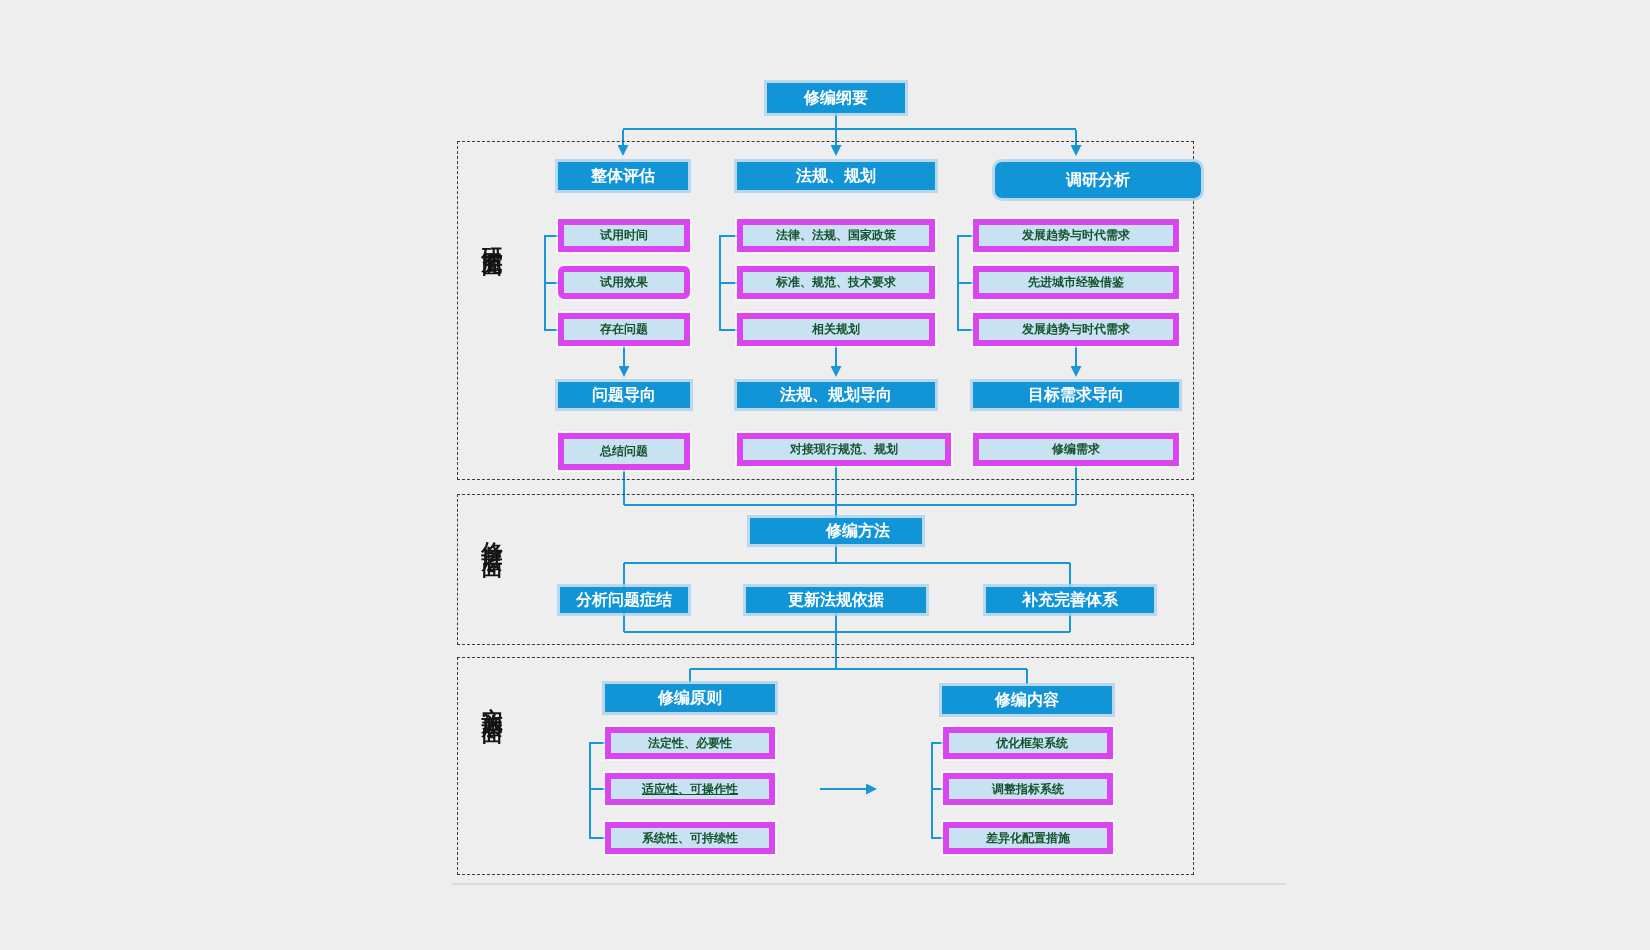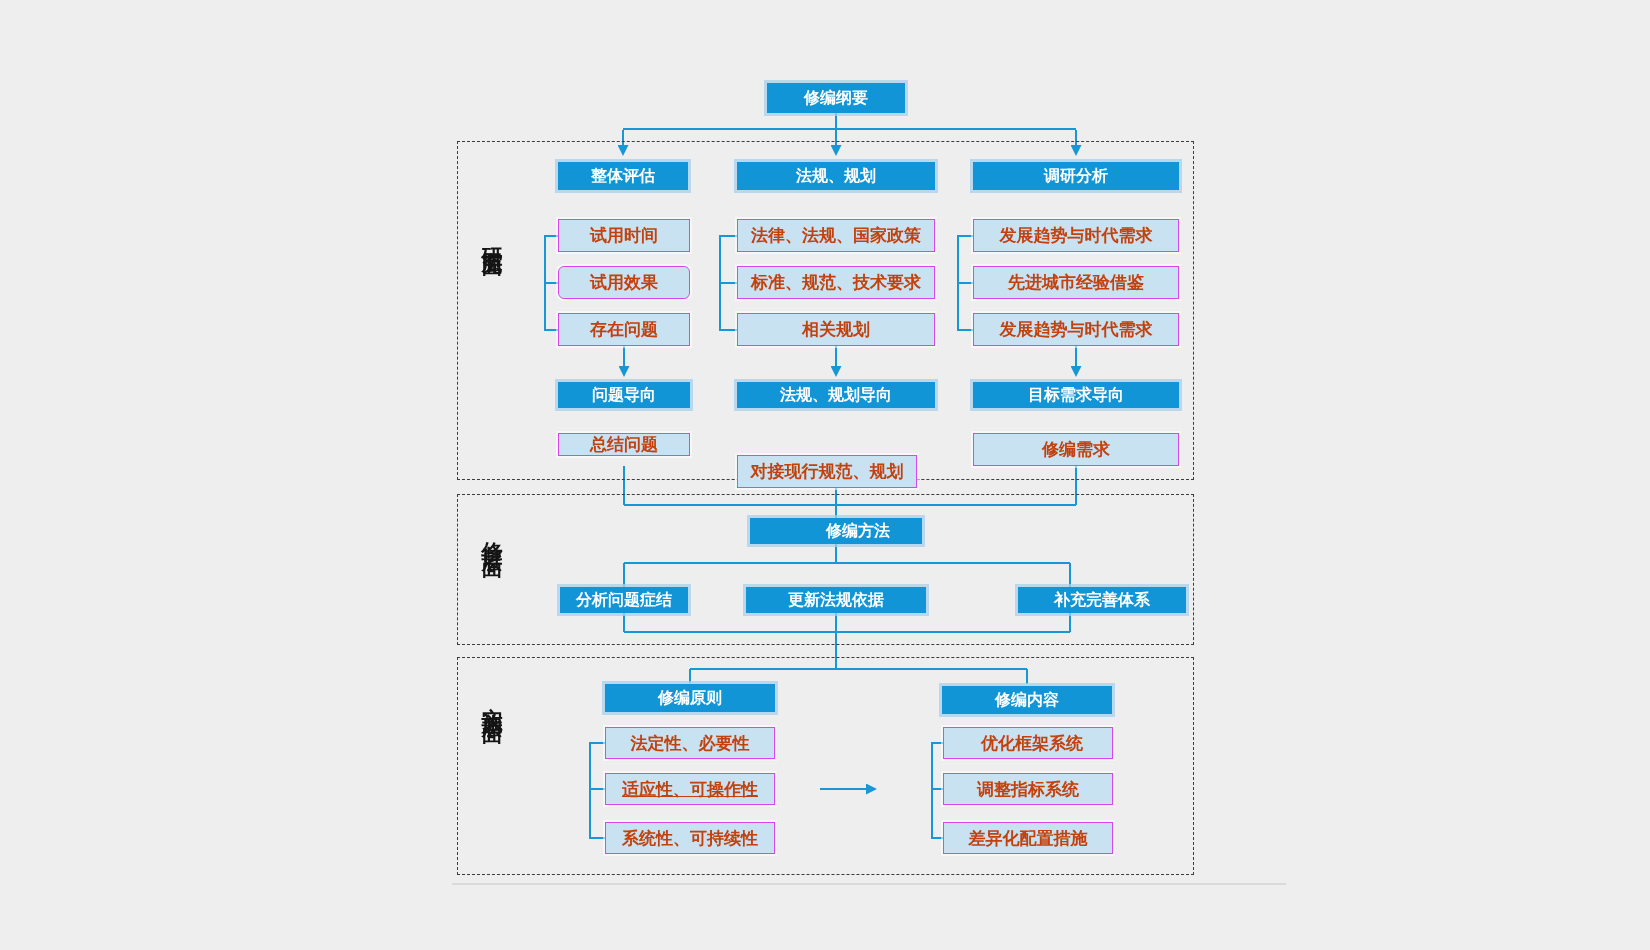--- a/index.html
+++ b/index.html
@@ -18,22 +18,22 @@
   .vl-loose{letter-spacing:6px;}
   .node{
     position:absolute;display:flex;align-items:center;justify-content:center;
     box-sizing:border-box;font-weight:bold;text-align:center;white-space:nowrap;
   }
   .dark{
     background:#1295d6;color:#ffffff;font-size:16px;
     box-shadow:0 0 0 3px rgba(168,208,236,0.75);
   }
   .light{
-    background:#c9e2f2;color:#c2410c;font-size:17px;
-    border:1px solid #d946ef;
+    background:#c9e2f2;color:#14532d;font-size:12px;
+    border:6px solid #d946ef;
     box-shadow:0 0 0 2px rgba(255,255,255,0.55);
   }
   .grayline{position:absolute;height:2px;background:#dadada;}
 </style>
 </head>
 <body>
 
 <div class="canvas">
 
   <svg class="connectors" viewBox="0 0 1650 950" xmlns="http://www.w3.org/2000/svg">
@@ -88,46 +88,46 @@
   <div class="sec" style="left:457px;top:657px;width:735px;height:216px;"></div>
 
   <div class="vlabel vl-tight" style="left:478px;top:231px;">研究层面</div>
   <div class="vlabel vl-loose" style="left:478px;top:524px;">修订层面</div>
   <div class="vlabel vl-loose" style="left:478px;top:690px;">实施层面</div>
 
   <div class="node dark" style="left:767px;top:83px;width:138px;height:30px;">修编纲要</div>
 
   <div class="node dark" style="left:558px;top:162px;width:130px;height:28px;">整体评估</div>
   <div class="node dark" style="left:737px;top:162px;width:198px;height:28px;">法规、规划</div>
-  <div class="node dark" style="left:973px;top:162px;width:206px;height:28px;">调研分析</div>
+  <div class="node dark" style="left:995px;top:162px;width:206px;height:36px;border-radius:7px;">调研分析</div>
 
   <div class="node light" style="left:558px;top:219px;width:132px;height:33px;">试用时间</div>
   <div class="node light" style="left:558px;top:266px;width:132px;height:33px;border-radius:6px;">试用效果</div>
   <div class="node light" style="left:558px;top:313px;width:132px;height:33px;">存在问题</div>
 
   <div class="node light" style="left:737px;top:219px;width:198px;height:33px;">法律、法规、国家政策</div>
   <div class="node light" style="left:737px;top:266px;width:198px;height:33px;">标准、规范、技术要求</div>
   <div class="node light" style="left:737px;top:313px;width:198px;height:33px;">相关规划</div>
 
   <div class="node light" style="left:973px;top:219px;width:206px;height:33px;">发展趋势与时代需求</div>
   <div class="node light" style="left:973px;top:266px;width:206px;height:33px;">先进城市经验借鉴</div>
   <div class="node light" style="left:973px;top:313px;width:206px;height:33px;">发展趋势与时代需求</div>
 
   <div class="node dark" style="left:558px;top:382px;width:132px;height:26px;">问题导向</div>
   <div class="node dark" style="left:737px;top:382px;width:198px;height:26px;">法规、规划导向</div>
   <div class="node dark" style="left:973px;top:382px;width:206px;height:26px;">目标需求导向</div>
 
-  <div class="node light" style="left:558px;top:433px;width:132px;height:23px;">总结问题</div>
-  <div class="node light" style="left:737px;top:455px;width:180px;height:33px;">对接现行规范、规划</div>
+  <div class="node light" style="left:558px;top:433px;width:132px;height:37px;">总结问题</div>
+  <div class="node light" style="left:737px;top:433px;width:214px;height:33px;">对接现行规范、规划</div>
   <div class="node light" style="left:973px;top:433px;width:206px;height:33px;">修编需求</div>
 
   <div class="node dark" style="left:750px;top:518px;width:172px;height:26px;padding-left:44px;">修编方法</div>
   <div class="node dark" style="left:560px;top:587px;width:128px;height:26px;">分析问题症结</div>
   <div class="node dark" style="left:746px;top:587px;width:180px;height:26px;">更新法规依据</div>
-  <div class="node dark" style="left:1018px;top:587px;width:168px;height:26px;">补充完善体系</div>
+  <div class="node dark" style="left:986px;top:587px;width:168px;height:26px;">补充完善体系</div>
 
   <div class="node dark" style="left:605px;top:684px;width:170px;height:28px;">修编原则</div>
   <div class="node dark" style="left:942px;top:686px;width:170px;height:28px;">修编内容</div>
 
   <div class="node light" style="left:605px;top:727px;width:170px;height:32px;">法定性、必要性</div>
   <div class="node light" style="left:605px;top:773px;width:170px;height:32px;text-decoration:underline;">适应性、可操作性</div>
   <div class="node light" style="left:605px;top:822px;width:170px;height:32px;">系统性、可持续性</div>
 
   <div class="node light" style="left:943px;top:727px;width:170px;height:32px;padding-left:8px;">优化框架系统</div>
   <div class="node light" style="left:943px;top:773px;width:170px;height:32px;">调整指标系统</div>

